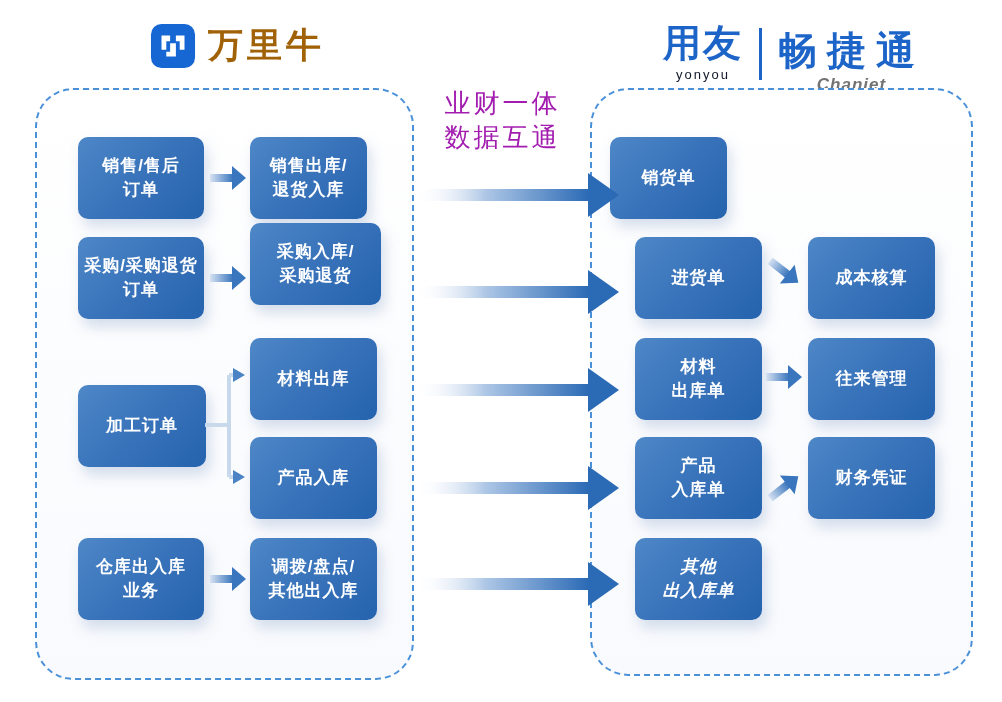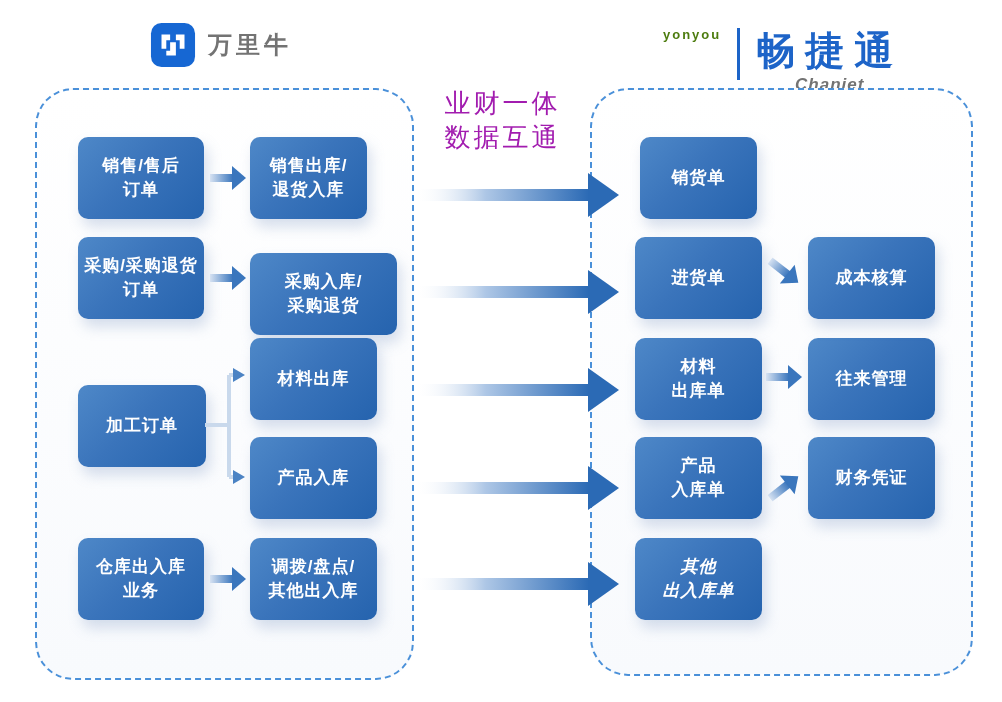--- a/index.html
+++ b/index.html
@@ -3,25 +3,25 @@
 <meta charset="utf-8">
 <style>
   html,body{margin:0;padding:0;background:#fff;}
   .stage{
     position:relative;width:1002px;height:702px;background:#ffffff;
     font-family:"Liberation Sans","DejaVu Sans",sans-serif;overflow:hidden;
   }
   
   .logo-left{position:absolute;left:150px;top:22px;display:flex;align-items:center;}
   .logo-left .mark{width:46px;height:46px;flex:0 0 auto;}
-  .logo-left .word{margin-left:12px;font-size:24px;font-weight:bold;color:#737373;letter-spacing:4px;}
+  .logo-left .word{margin-left:12px;font-size:35px;font-weight:bold;color:#a16207;letter-spacing:4px;}
   .logo-right{position:absolute;left:663px;top:24px;display:flex;align-items:flex-start;}
   .yy-block{display:flex;flex-direction:column;align-items:center;}
   .yy-main{font-size:38px;font-weight:bold;color:#1d64c8;line-height:1.05;letter-spacing:2px;}
-  .yy-sub{font-size:13px;font-weight:bold;color:#4d7c0f;letter-spacing:2px;margin-top:3px;}
+  .yy-sub{font-size:13px;font-weight:normal;color:#0f172a;letter-spacing:2px;margin-top:3px;}
   .logo-div{width:3px;height:52px;background:#1d64c8;margin:4px 16px 0 16px;}
   .cj-block{display:flex;flex-direction:column;align-items:center;margin-top:6px;}
   .cj-main{font-size:39px;font-weight:bold;color:#1d64c8;letter-spacing:10px;line-height:1.1;}
   .cj-sub{font-size:17px;font-weight:bold;font-style:italic;color:#737373;margin-top:2px;letter-spacing:1px;}
   
   .center-title{
     position:absolute;left:430px;top:86px;width:145px;
     font-size:26px;font-weight:normal;color:#a21caf;letter-spacing:3px;
     line-height:1.32;text-align:center;white-space:pre-line;
   }
@@ -69,20 +69,21 @@
         <path d="M12 13 h9 v6 h-4 v9 h-5 z" fill="#ffffff"></path>
         <path d="M27 13 h9 v15 h-5 v-9 h-4 z" fill="#ffffff"></path>
         <path d="M21 21 h6 v14 h-10 v-5 h4 z" fill="#ffffff"></path>
       </svg>
     </span>
     <span class="word">万里牛</span>
   </div>
 
   <div class="logo-right">
     <div class="yy-block">
+      <span class="yy-main">用友</span>
       <span class="yy-sub">yonyou</span>
     </div>
     <div class="logo-div"></div>
     <div class="cj-block">
       <span class="cj-main">畅捷通</span>
       <span class="cj-sub">Chanjet</span>
     </div>
   </div>
 
   <div class="center-title">业财一体
@@ -94,28 +95,28 @@
   <div class="box" style="left:78px;top:137px;width:126px;height:82px;">销售/售后
 订单</div>
   <div class="box" style="left:78px;top:237px;width:126px;height:82px;">采购/采购退货
 订单</div>
   <div class="box" style="left:78px;top:385px;width:128px;height:82px;">加工订单</div>
   <div class="box" style="left:78px;top:538px;width:126px;height:82px;">仓库出入库
 业务</div>
 
   <div class="box" style="left:250px;top:137px;width:117px;height:82px;">销售出库/
 退货入库</div>
-  <div class="box" style="left:250px;top:253px;width:147px;height:82px;">采购入库/
+  <div class="box" style="left:250px;top:223px;width:131px;height:82px;">采购入库/
 采购退货</div>
   <div class="box" style="left:250px;top:338px;width:127px;height:82px;">材料出库</div>
   <div class="box" style="left:250px;top:437px;width:127px;height:82px;">产品入库</div>
   <div class="box" style="left:250px;top:538px;width:127px;height:82px;">调拨/盘点/
 其他出入库</div>
 
-  <div class="box" style="left:640px;top:137px;width:117px;height:82px;">销货单</div>
+  <div class="box" style="left:610px;top:137px;width:117px;height:82px;">销货单</div>
   <div class="box" style="left:635px;top:237px;width:127px;height:82px;">进货单</div>
   <div class="box" style="left:635px;top:338px;width:127px;height:82px;">材料
 出库单</div>
   <div class="box" style="left:635px;top:437px;width:127px;height:82px;">产品
 入库单</div>
   <div class="box" style="left:635px;top:538px;width:127px;height:82px;font-style:italic;">其他
 出入库单</div>
 
   <div class="box" style="left:808px;top:338px;width:127px;height:82px;">往来管理</div>
   <div class="box" style="left:808px;top:237px;width:127px;height:82px;">成本核算</div>

